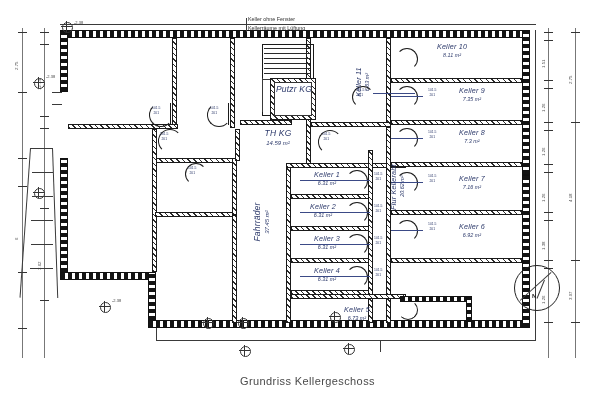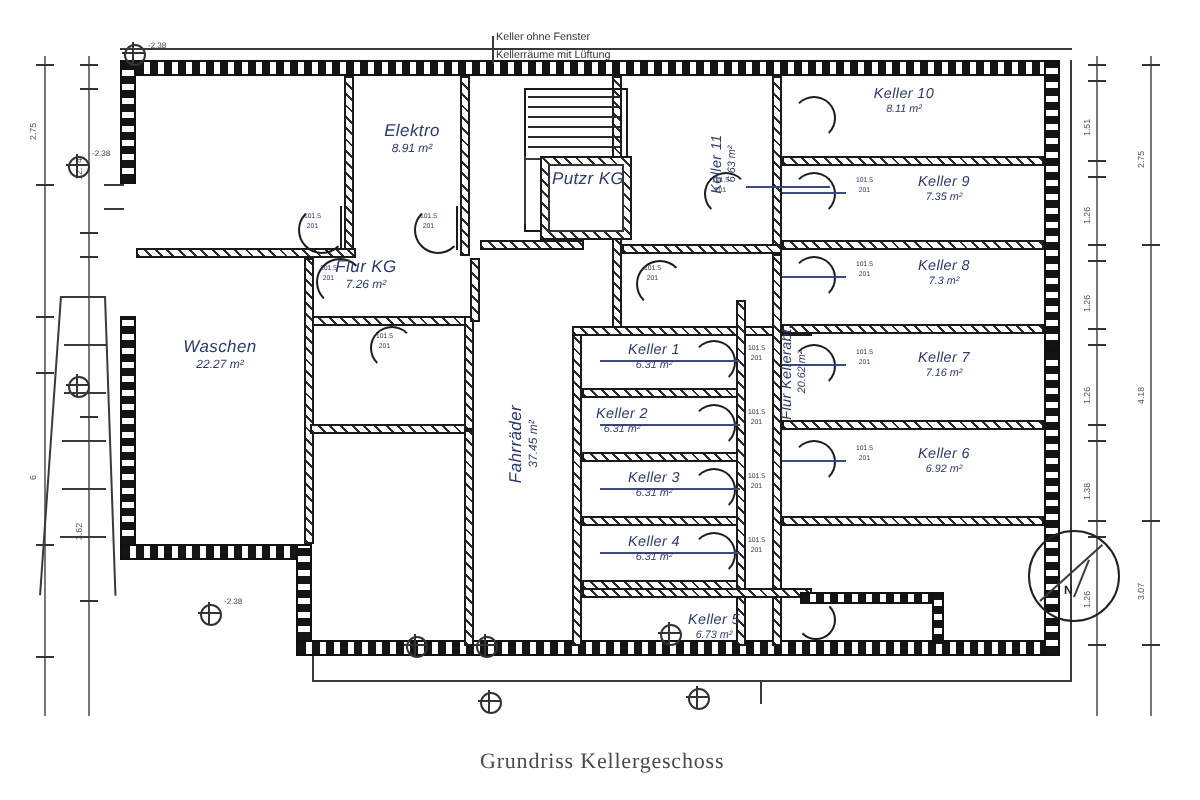--- a/index.html
+++ b/index.html
@@ -158,57 +158,49 @@
   <div class="abs thinblue" style="left:300px;top:212px;width:70px;height:1px;"></div>
   <div class="abs thinblue" style="left:300px;top:244px;width:70px;height:1px;"></div>
   <div class="abs thinblue" style="left:300px;top:276px;width:70px;height:1px;"></div>
   <div class="abs thinblue" style="left:373px;top:93px;width:42px;height:1px;"></div>
   <div class="abs thinblue" style="left:391px;top:182px;width:32px;height:1px;"></div>
   <div class="abs thinblue" style="left:391px;top:230px;width:32px;height:1px;"></div>
   <div class="abs thinblue" style="left:391px;top:138px;width:32px;height:1px;"></div>
   <div class="abs thinblue" style="left:391px;top:96px;width:32px;height:1px;"></div>
 
 
-  <div class="room" style="left:178px;top:60px;width:56px;">
-    <span class="nm">Elektro</span>
-    <span class="ar">8.91 m²</span>
-  </div>
-
-  <div class="room" style="left:155px;top:128px;width:56px;">
-    <span class="nm">Flur KG</span>
-    <span class="ar">7.26 m²</span>
-  </div>
-
-  <div class="room" style="left:78px;top:168px;width:64px;">
-    <span class="nm">Waschen</span>
-    <span class="ar">22.27 m²</span>
-  </div>
+
+
 
 
   <div class="room rot" style="left:262px;top:222px;width:80px;transform:rotate(-90deg) translate(-50%,-50%);">
     <span class="nm">Fahrräder</span>
     <span class="ar">37.45 m²</span>
   </div>
 
+  <div class="room" style="left:250px;top:128px;width:56px;">
+    <span class="nm">TH KG</span>
+    <span class="ar">14.59 m²</span>
+  </div>
 
   <div class="room" style="left:268px;top:84px;width:52px;">
     <span class="nm">Putzr KG</span>
     <span class="ar"></span>
   </div>
 
   <div class="room small rot" style="left:397px;top:186px;width:74px;transform:rotate(-90deg) translate(-50%,-50%);">
     <span class="nm">Flur Kellerabt.</span>
     <span class="ar">20.62 m²</span>
   </div>
 
   <div class="room small" style="left:300px;top:170px;width:54px;">
     <span class="nm">Keller 1</span>
     <span class="ar">6.31 m²</span>
   </div>
-  <div class="room small" style="left:284px;top:202px;width:54px;font-style:italic;">
+  <div class="room small" style="left:296px;top:202px;width:54px;font-style:italic;">
     <span class="nm">Keller 2</span>
     <span class="ar">6.31 m²</span>
   </div>
   <div class="room small" style="left:300px;top:234px;width:54px;">
     <span class="nm">Keller 3</span>
     <span class="ar">6.31 m²</span>
   </div>
   <div class="room small" style="left:300px;top:266px;width:54px;">
     <span class="nm">Keller 4</span>
     <span class="ar">6.31 m²</span>
@@ -240,21 +232,21 @@
   </div>
   <div class="room small rot" style="left:362px;top:82px;width:54px;transform:rotate(-90deg) translate(-50%,-50%);">
     <span class="nm">Keller 11</span>
     <span class="ar">6.63 m²</span>
   </div>
 
   <div class="note" style="left:248px;top:15px;">Keller ohne Fenster</div>
   <div class="note" style="left:248px;top:24px;">Kellerräume mit Lüftung</div>
   <div class="abs thin" style="left:246px;top:18px;width:1px;height:14px;"></div>
 
-  <div class="title" style="left:240px;top:375px;font-family:Liberation Serif, serif;">Grundriss Kellergeschoss</div>
+  <div class="title" style="left:240px;top:375px;">Grundriss Kellergeschoss</div>
 
   <div class="abs dimline" style="left:22px;top:28px;width:1px;height:330px;"></div>
   <div class="abs dimtick" style="left:18px;top:32px;width:9px;height:1px;"></div>
   <div class="abs dimtick" style="left:18px;top:92px;width:9px;height:1px;"></div>
   <div class="abs dimtick" style="left:18px;top:158px;width:9px;height:1px;"></div>
   <div class="abs dimtick" style="left:18px;top:186px;width:9px;height:1px;"></div>
   <div class="abs dimtick" style="left:18px;top:272px;width:9px;height:1px;"></div>
   <div class="abs dimtick" style="left:18px;top:328px;width:9px;height:1px;"></div>
   <div class="dimtxt" style="left:14px;top:70px;transform:rotate(-90deg);">2.75</div>
   <div class="dimtxt" style="left:14px;top:240px;transform:rotate(-90deg);">6</div>

